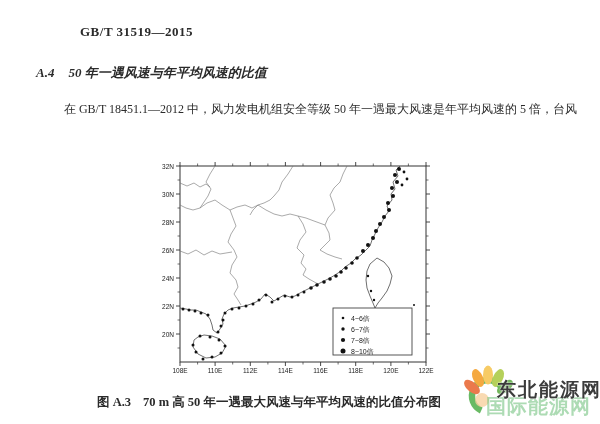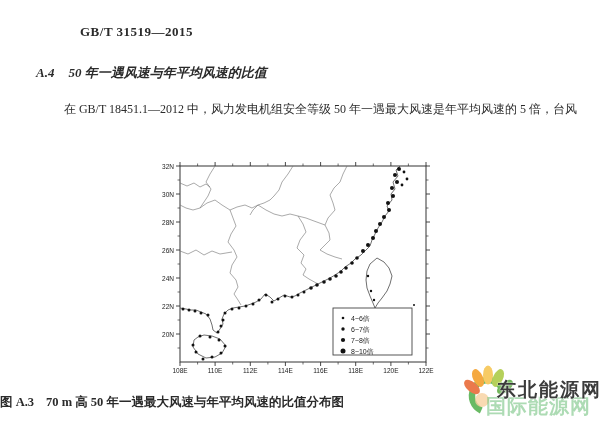--- a/index.html
+++ b/index.html
@@ -18,21 +18,21 @@
   }
   .section-heading .sec-num{margin-right:14px;}
   .paragraph{
     left:36px;top:100px;width:545px;font-size:12px;line-height:19px;
     white-space:nowrap;
     text-align:center;
   }
   .paragraph .pline.indent{text-indent:24px;}
   .map-wrap{left:146px;top:156px;width:310px;height:230px;}
   .fig-caption{
-    left:0;top:394px;width:538px;
+    left:0;top:394px;width:538px;text-align:center;
     font-size:12.5px;font-weight:bold;white-space:nowrap;
   }
   .fig-caption .cap-label{margin-right:12px;}
   
   .watermark{left:460px;top:362px;width:140px;height:62px;}
   .wm-secondary{
     position:absolute;left:26px;top:31px;font-size:20px;font-weight:bold;
     letter-spacing:1px;color:rgba(106,190,118,0.55);white-space:nowrap;
     font-family:"Liberation Sans","DejaVu Sans",sans-serif;
   }

